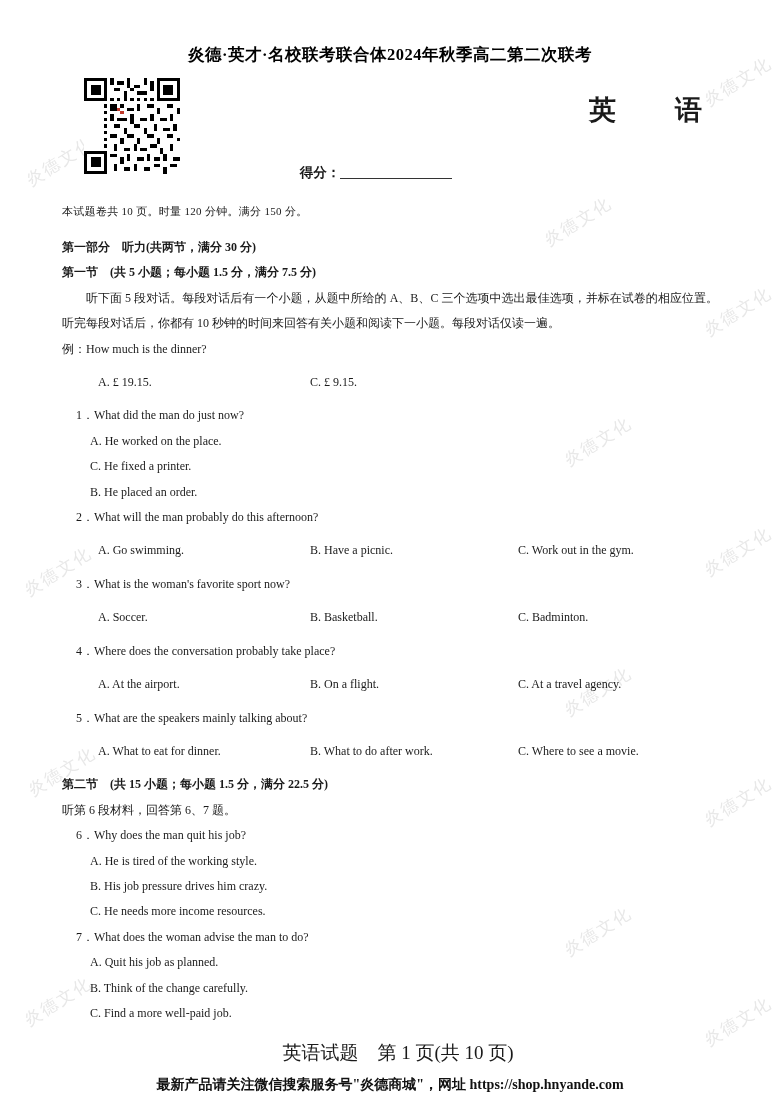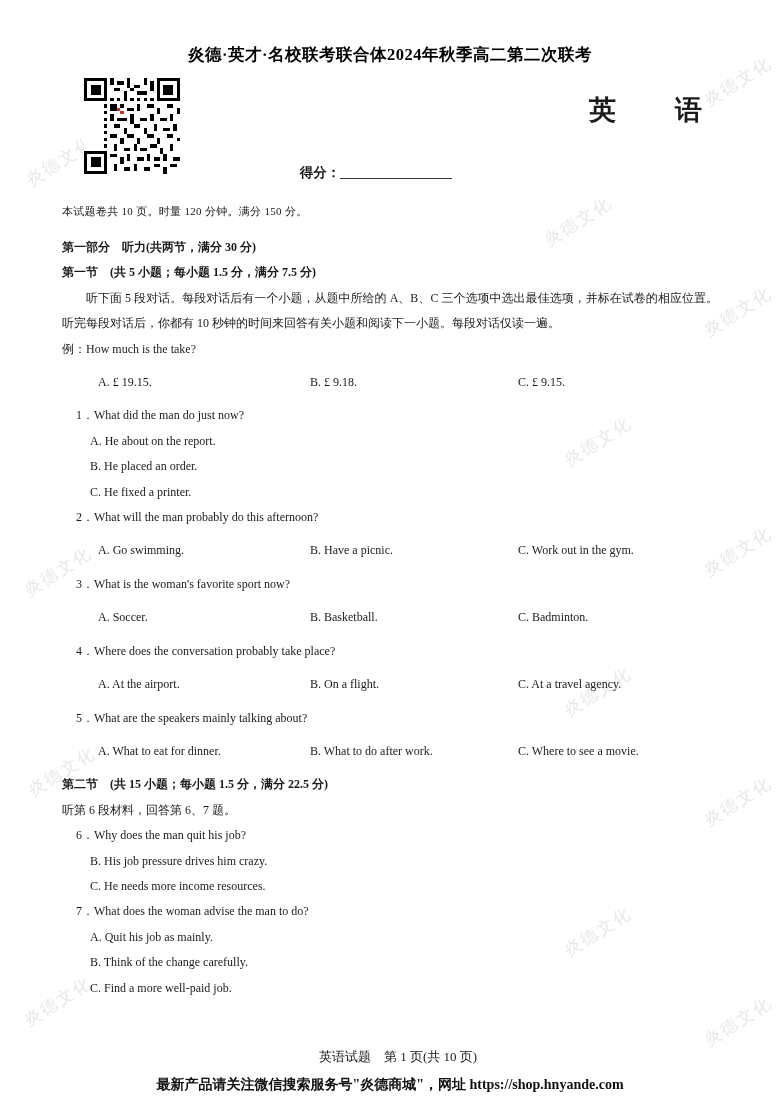--- a/index.html
+++ b/index.html
@@ -135,21 +135,21 @@
     padding-left: 28px;
   }
 
   
   .footer-center {
     position: absolute;
     left: 16px;
     right: 0;
     bottom: 38px;
     text-align: center;
-    font-size: 13px;
+    font-size: 19px;
     z-index: 2;
   }
   .footer-bottom {
     position: absolute;
     left: 0;
     right: 0;
     bottom: 10px;
     text-align: center;
     font-size: 14px;
     font-weight: bold;
@@ -295,31 +295,30 @@
     <span>得分：</span><span class="score-line"></span>
   </div>
 
   <div class="paper-info">本试题卷共 10 页。时量 120 分钟。满分 150 分。</div>
 
   <div class="content">
 
     <p class="para sec-head">第一部分　听力(共两节，满分 30 分)</p>
     <p class="para sec-head">第一节　(共 5 小题；每小题 1.5 分，满分 7.5 分)</p>
     <p class="para indent2">听下面 5 段对话。每段对话后有一个小题，从题中所给的 A、B、C 三个选项中选出最佳选项，并标在试卷的相应位置。听完每段对话后，你都有 10 秒钟的时间来回答有关小题和阅读下一小题。每段对话仅读一遍。</p>
-    <p class="para">例：How much is the take?</p>
+    <p class="para">例：How much is the dinner?</p>
     <div class="opt-row">
       <span class="o o1">A. £ 19.15.</span>
-      <span class="o o2">B. £ 9.18.</span>
       <span class="o o3">C. £ 9.15.</span>
     </div>
 
     <p class="qline"><span>1．</span><span>What did the man do just now?</span></p>
-    <p class="single">A. He about on the report.</p>
+    <p class="single">A. He worked on the place.</p>
+    <p class="single">C. He fixed a printer.</p>
     <p class="single">B. He placed an order.</p>
-    <p class="single">C. He fixed a printer.</p>
 
     <p class="qline"><span>2．</span><span>What will the man probably do this afternoon?</span></p>
     <div class="opt-row">
       <span class="o o1">A. Go swimming.</span>
       <span class="o o2">B. Have a picnic.</span>
       <span class="o o3">C. Work out in the gym.</span>
     </div>
 
     <p class="qline"><span>3．</span><span>What is the woman's favorite sport now?</span></p>
     <div class="opt-row">
@@ -339,25 +338,26 @@
     <div class="opt-row">
       <span class="o o1">A. What to eat for dinner.</span>
       <span class="o o2">B. What to do after work.</span>
       <span class="o o3">C. Where to see a movie.</span>
     </div>
 
     <p class="para sec-head">第二节　(共 15 小题；每小题 1.5 分，满分 22.5 分)</p>
     <p class="para">听第 6 段材料，回答第 6、7 题。</p>
 
     <p class="qline"><span>6．</span><span>Why does the man quit his job?</span></p>
+    <p class="single">A. He is tired of the working style.</p>
     <p class="single">B. His job pressure drives him crazy.</p>
     <p class="single">C. He needs more income resources.</p>
 
     <p class="qline"><span>7．</span><span>What does the woman advise the man to do?</span></p>
-    <p class="single">A. Quit his job as mainly.</p>
+    <p class="single">A. Quit his job as planned.</p>
     <p class="single">B. Think of the change carefully.</p>
     <p class="single">C. Find a more well-paid job.</p>
 
   </div>
 
   <div class="footer-center">英语试题　第 1 页(共 10 页)</div>
   <div class="footer-bottom">最新产品请关注微信搜索服务号"炎德商城"，网址 https://shop.hnyande.com</div>
 
 </div>
 

